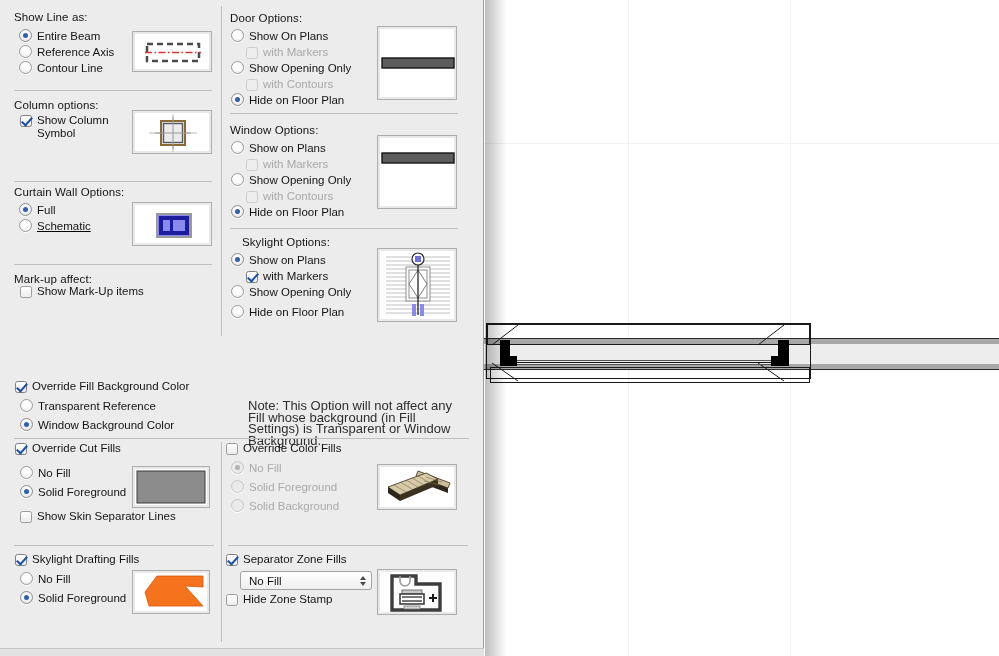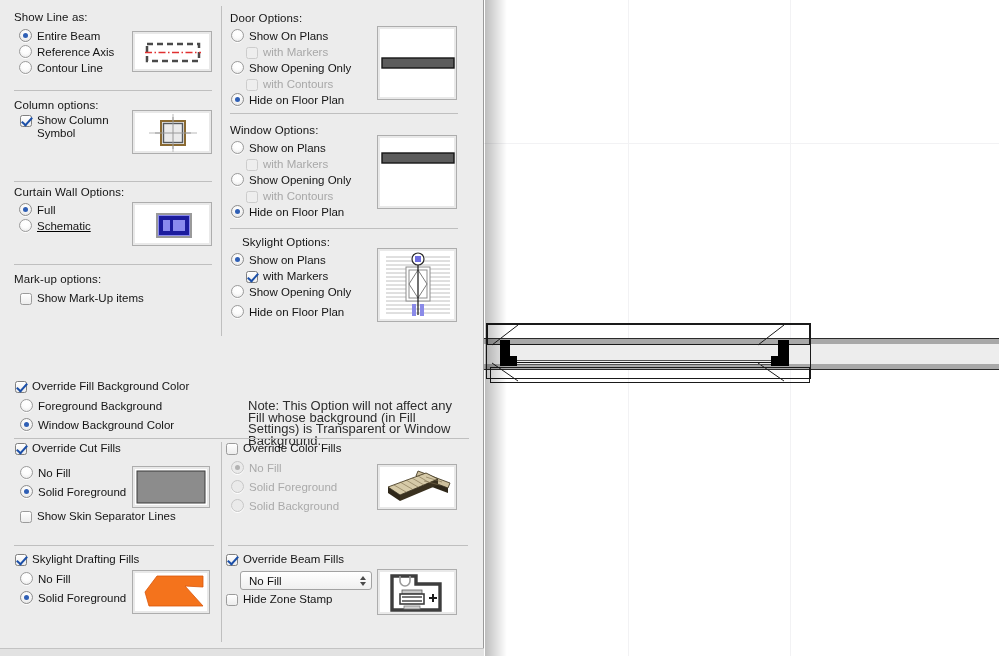--- a/index.html
+++ b/index.html
@@ -251,22 +251,22 @@
         <rect x="26" y="13" width="30" height="4" fill="#1c1c9e"></rect>
         <rect x="26" y="28" width="30" height="4" fill="#1c1c9e"></rect>
         <rect x="26" y="13" width="4" height="19" fill="#1c1c9e"></rect>
         <rect x="52" y="13" width="4" height="19" fill="#1c1c9e"></rect>
         <rect x="37" y="13" width="3" height="19" fill="#1c1c9e"></rect>
       </svg>
     </div>
 
     <div class="hr" style="left:14px; top:264px; width:198px;"></div>
 
-    <div class="sec lbl" style="left:14px; top:272px;">Mark-up options:</div>
-    <div class="check-row" style="left:20px; top:292px;align-items:flex-end;">
+    <div class="sec lbl" style="left:14px; top:272px;">Mark-up affect:</div>
+    <div class="check-row" style="left:20px; top:285px;align-items:flex-end;">
       <span class="cbox"></span>
       <span class="t">Show Mark-Up items</span>
     </div>
 
     <div class="vr" style="left:221px; top:6px; height:330px;"></div>
 
     <div class="sec lbl" style="left:230px; top:11px;">Door Options:</div>
     <div class="radio-row" style="left:231px; top:29px;">
       <span class="radio"></span>
       <span class="t">Show On Plans</span>
@@ -371,21 +371,21 @@
       </svg>
     </div>
 
 
     <div class="check-row" style="left:15px; top:380px;">
       <span class="cbox on"></span>
       <span class="t">Override Fill Background Color</span>
     </div>
     <div class="radio-row" style="left:20px; top:399px;">
       <span class="radio"></span>
-      <span class="t">Foreground Background</span>
+      <span class="t">Transparent Reference</span>
     </div>
     <div class="radio-row" style="left:20px; top:418px;">
       <span class="radio on"></span>
       <span class="t">Window Background Color</span>
     </div>
     <div class="note" style="left:240px; top:400px;">Note: This Option will not affect any Fill whose background (in Fill Settings) is Transparent or Window Background.</div>
 
     <div class="hr" style="left:14px; top:438px; width:455px;"></div>
     <div class="vr" style="left:221px; top:442px; height:200px;"></div>
 
@@ -462,21 +462,21 @@
       <span class="t">Solid Foreground</span>
     </div>
     <div class="preview" style="left:132px; top:570px; width:78px; height:44px;">
       <svg width="78" height="44">
         <polygon points="12,21 24,5 70,5 70,16 52,15 70,35 16,35" fill="#f4731c" stroke="#d9550a" stroke-width="0.8"></polygon>
       </svg>
     </div>
 
     <div class="check-row" style="left:226px; top:553px;">
       <span class="cbox on"></span>
-      <span class="t">Override Beam Fills</span>
+      <span class="t">Separator Zone Fills</span>
     </div>
     <div class="select" style="left:240px; top:571px;">
       <span class="sv">No Fill</span>
       <span class="arrows">
           <i class="up"></i>
           <i class="dn"></i>
         </span>
     </div>
     <div class="check-row" style="left:226px; top:593px;">
       <span class="cbox"></span>

